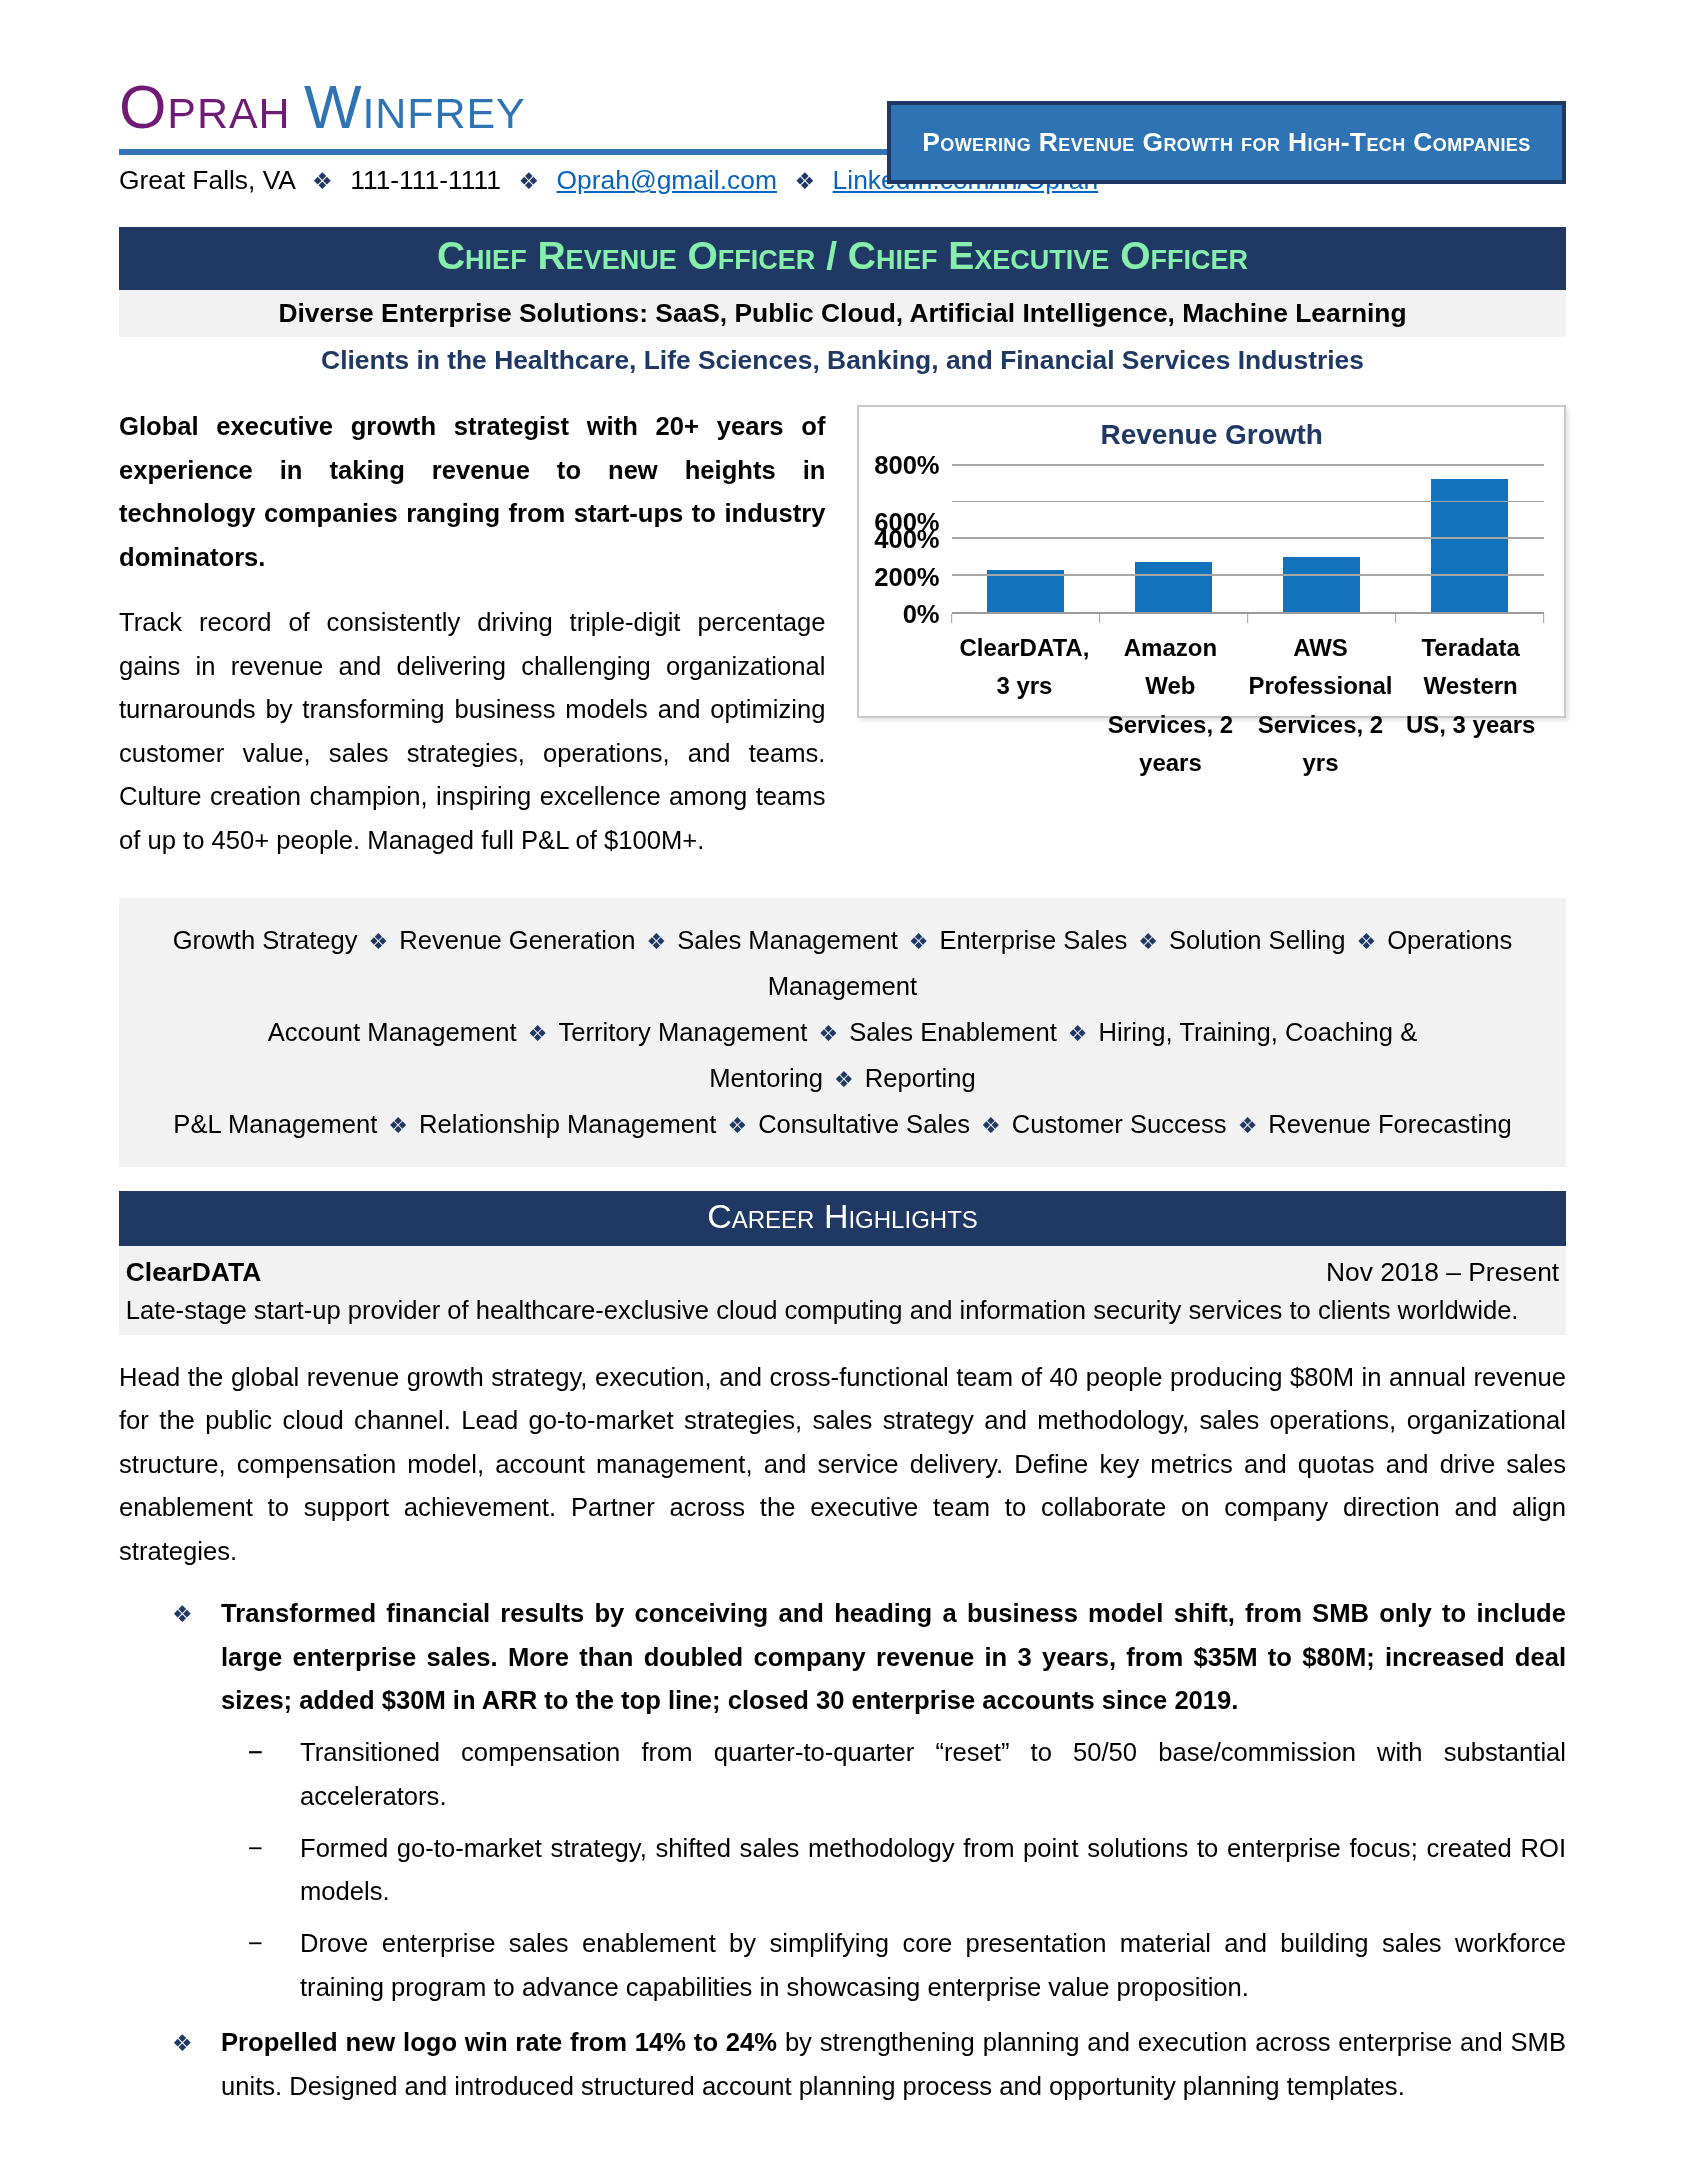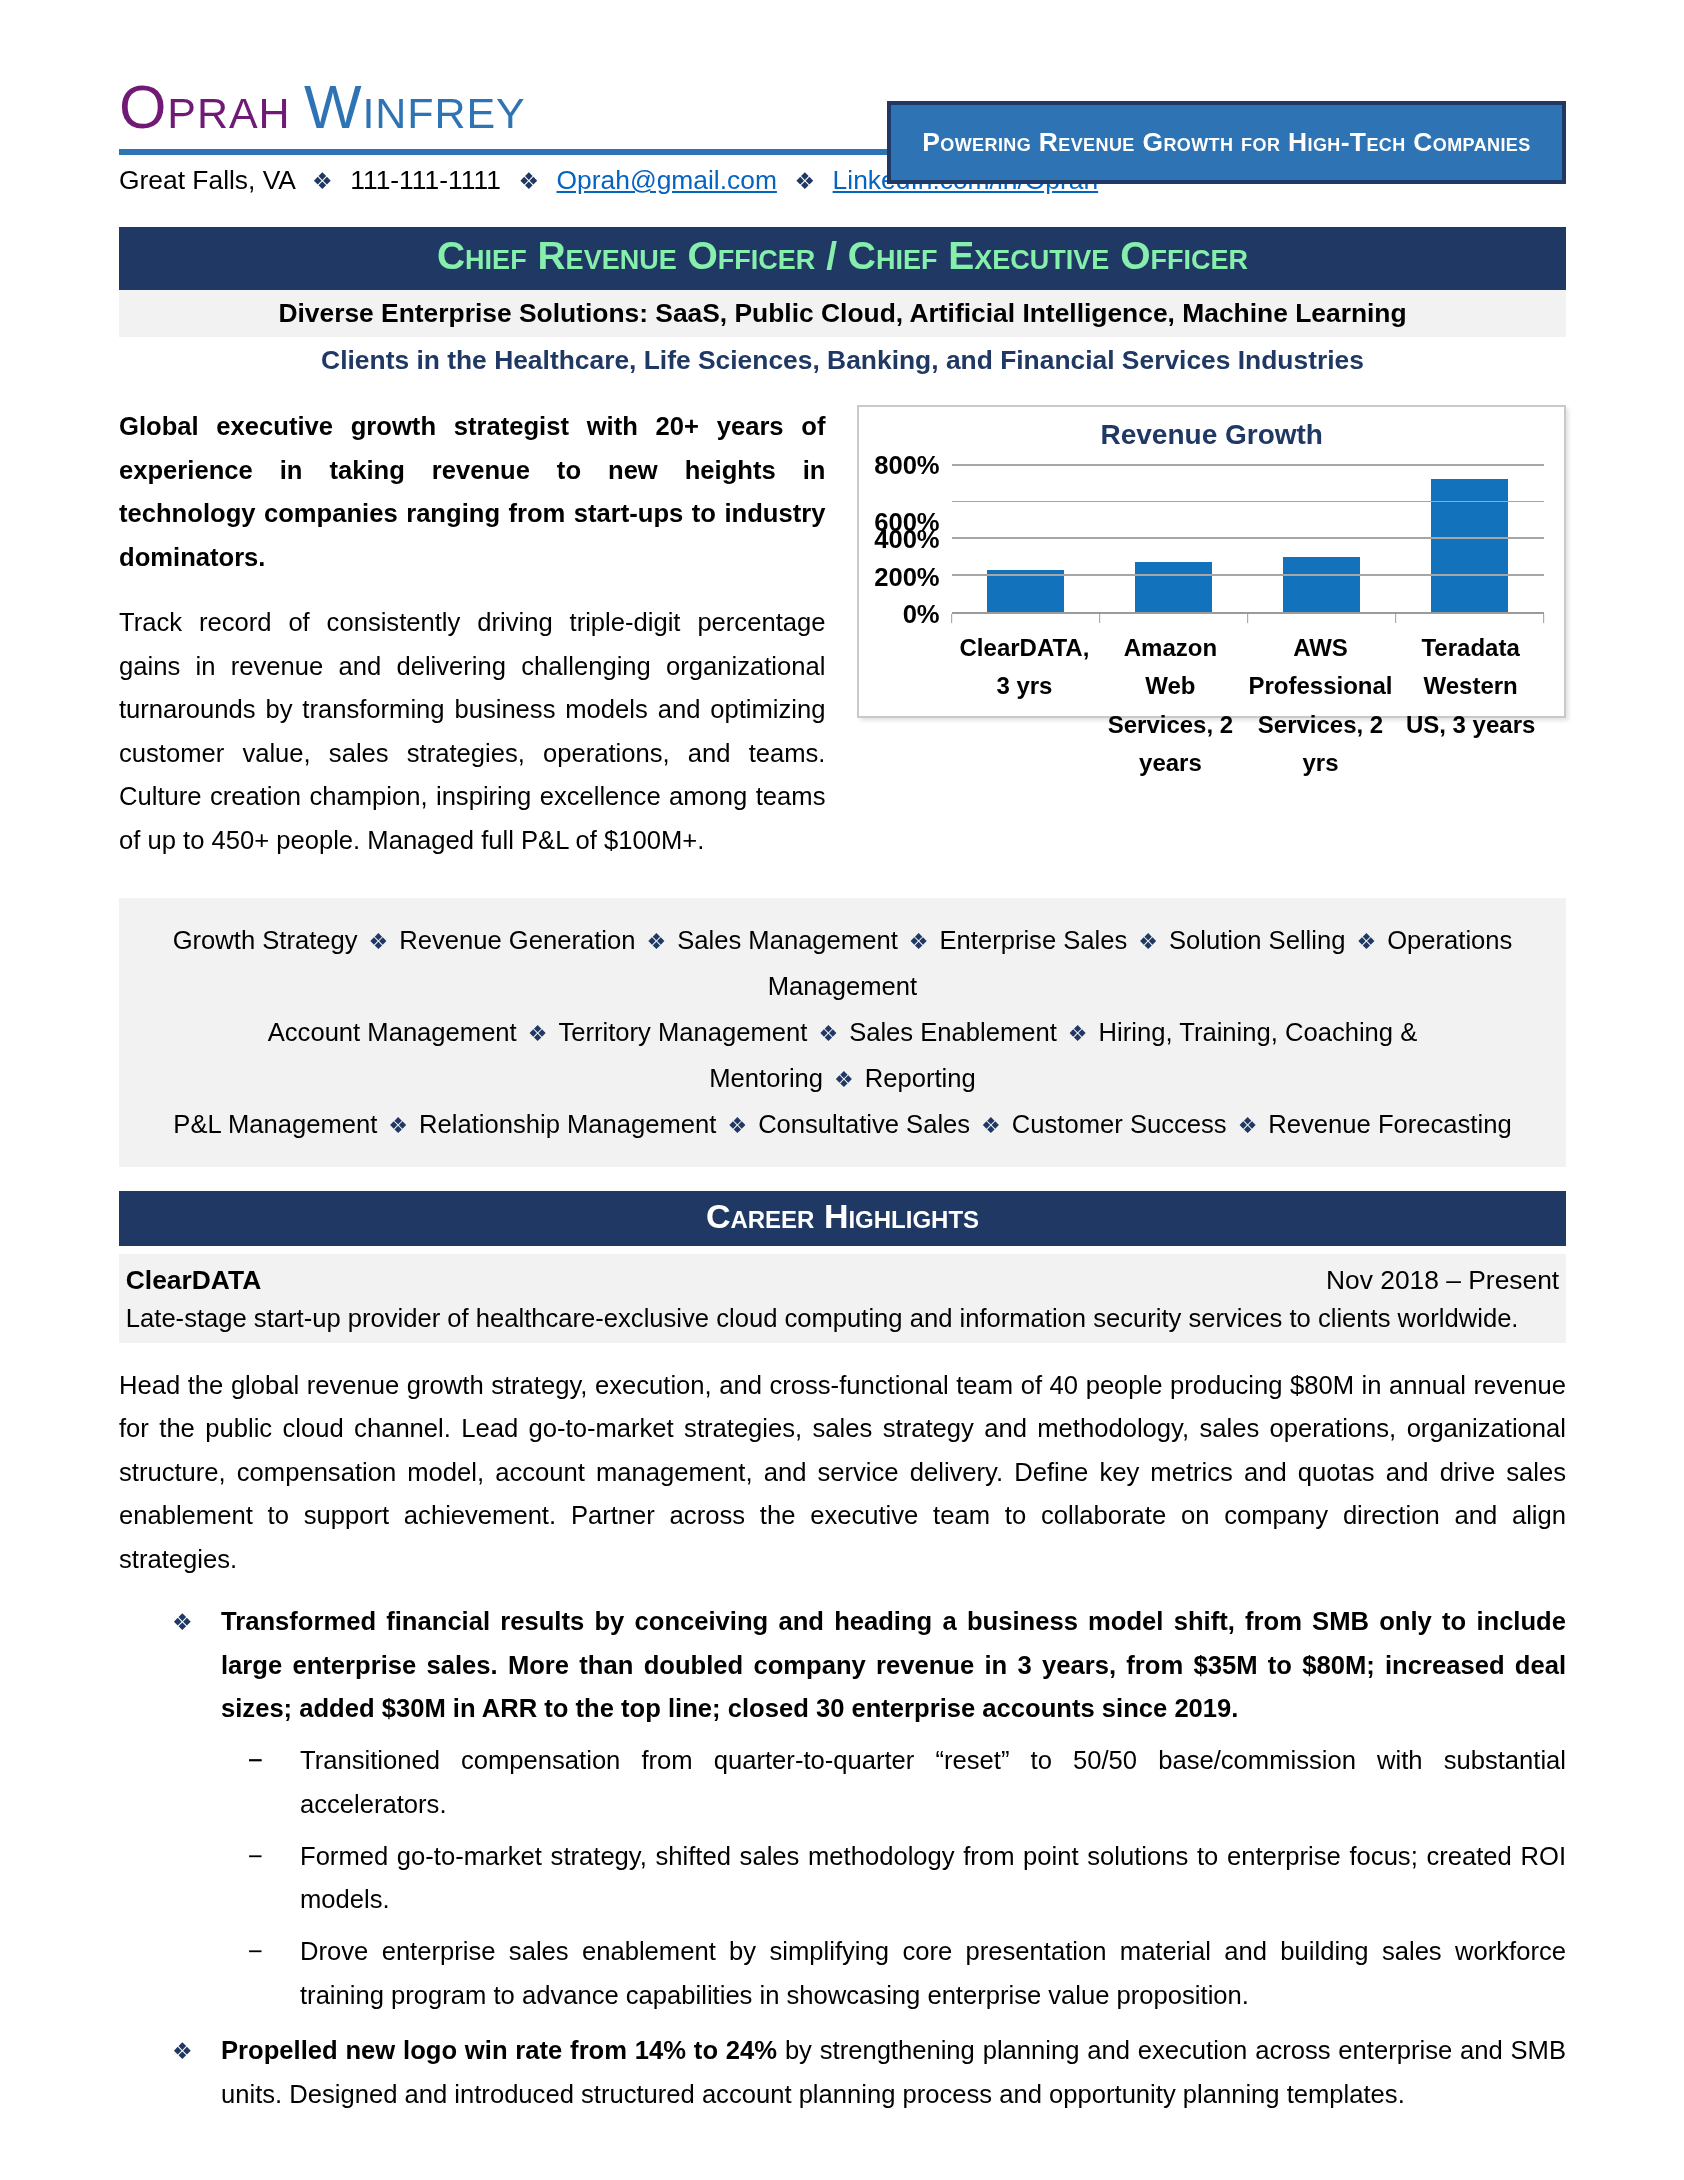--- a/index.html
+++ b/index.html
@@ -72,24 +72,24 @@
   
   .skills-band{
     margin-top:36px;background:var(--band);padding:19px 20.4px;text-align:center;
     font-size:25.6px;line-height:1.8;
   }
   .skills-band .diamond{color:var(--navy);margin:0 11px;font-size:22px;}
 
   
   .section-header{
     margin-top:24px;background:var(--navy);color:#fff;text-align:center;
-    font-variant:small-caps;font-weight:700;font-size:34px;padding:6.8px 0 10.2px 0;
+    font-variant:small-caps;font-weight:400;font-size:34px;padding:6.8px 0 10.2px 0;
   }
   .company-band{background:var(--band);padding:10.2px 6.8px 10.2px 6.8px;}
-  .company-band.first{margin-top:8px;}
+  .company-band.first{margin-top:0;}
   .company-row{display:flex;justify-content:space-between;align-items:baseline;font-size:26.4px;}
   .company-name{font-weight:700;}
   .company-dates{font-weight:400;}
   .company-desc{font-size:25.6px;margin-top:8.5px;}
   .role-heading{margin-top:22px;color:var(--role-blue);font-weight:700;font-size:26.4px;}
   .company-paragraph{margin-top:20.4px;font-size:25.6px;line-height:1.7;text-align:justify;}
   .bullets{margin-top:19px;}
   .bullet{position:relative;padding-left:102px;font-size:25.6px;line-height:1.7;text-align:justify;margin-top:12px;}
   .bullet .diamond-bullet{position:absolute;left:53px;top:2.6px;color:var(--navy);font-size:23px;}
   .bullet .lead{font-weight:700;}

